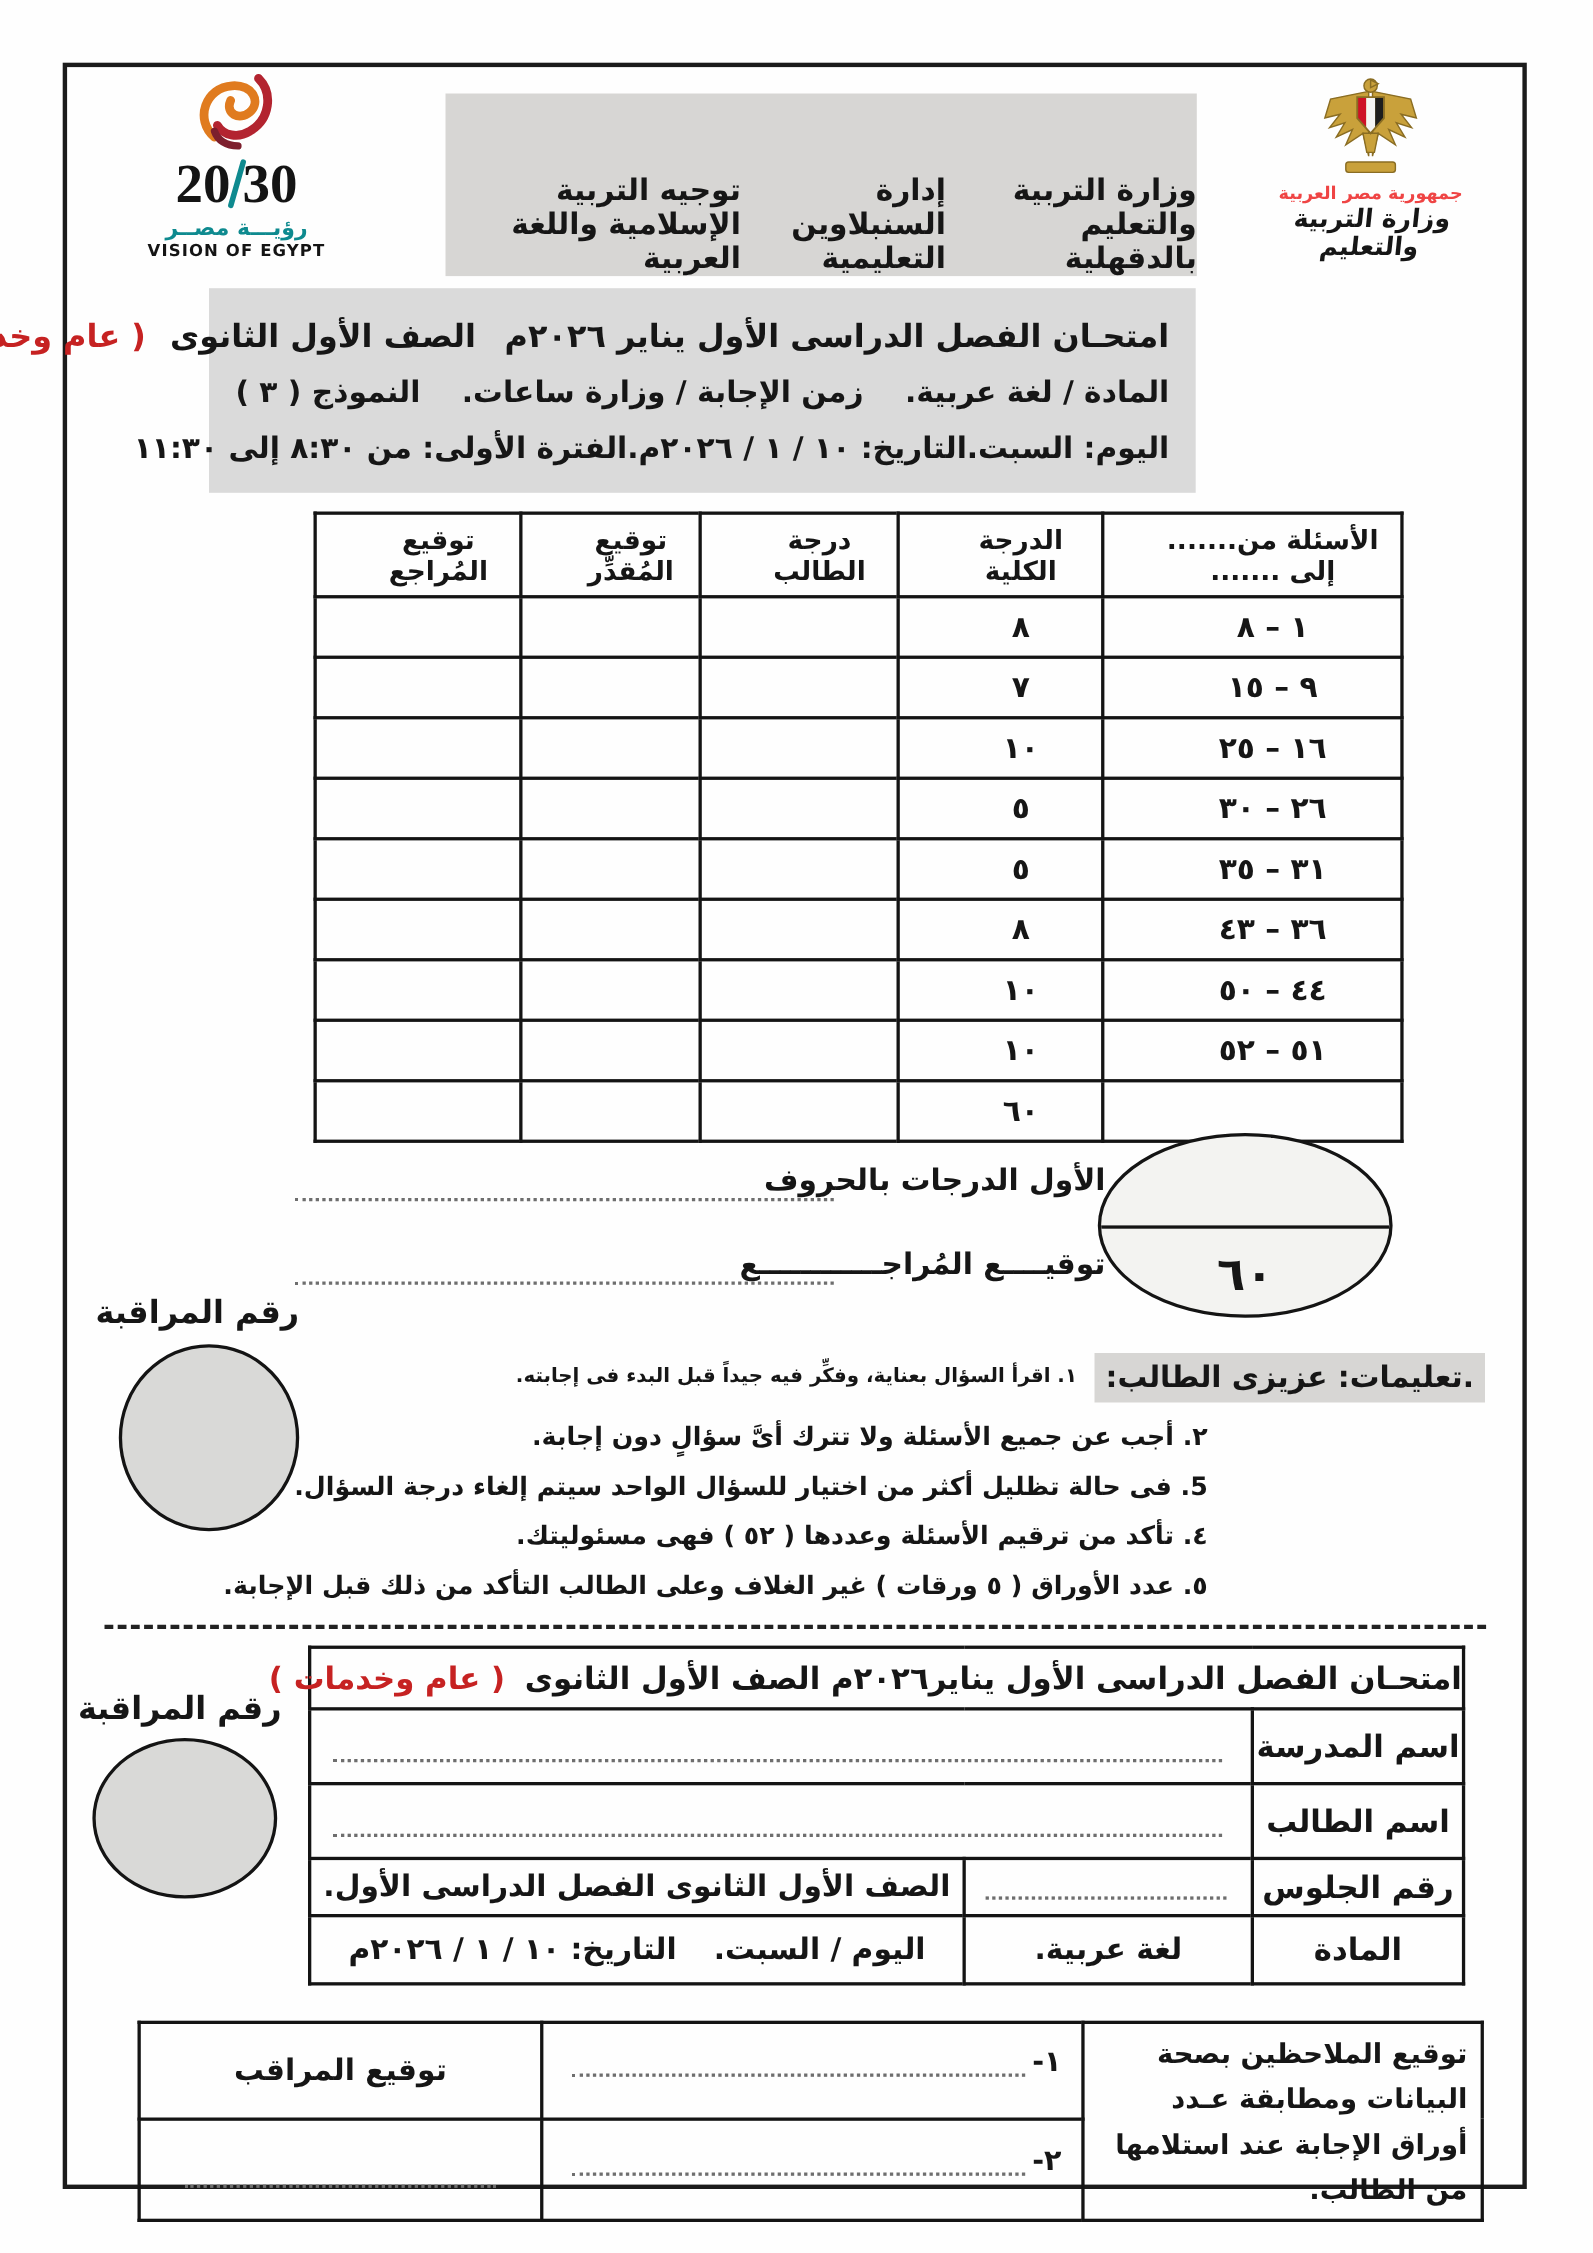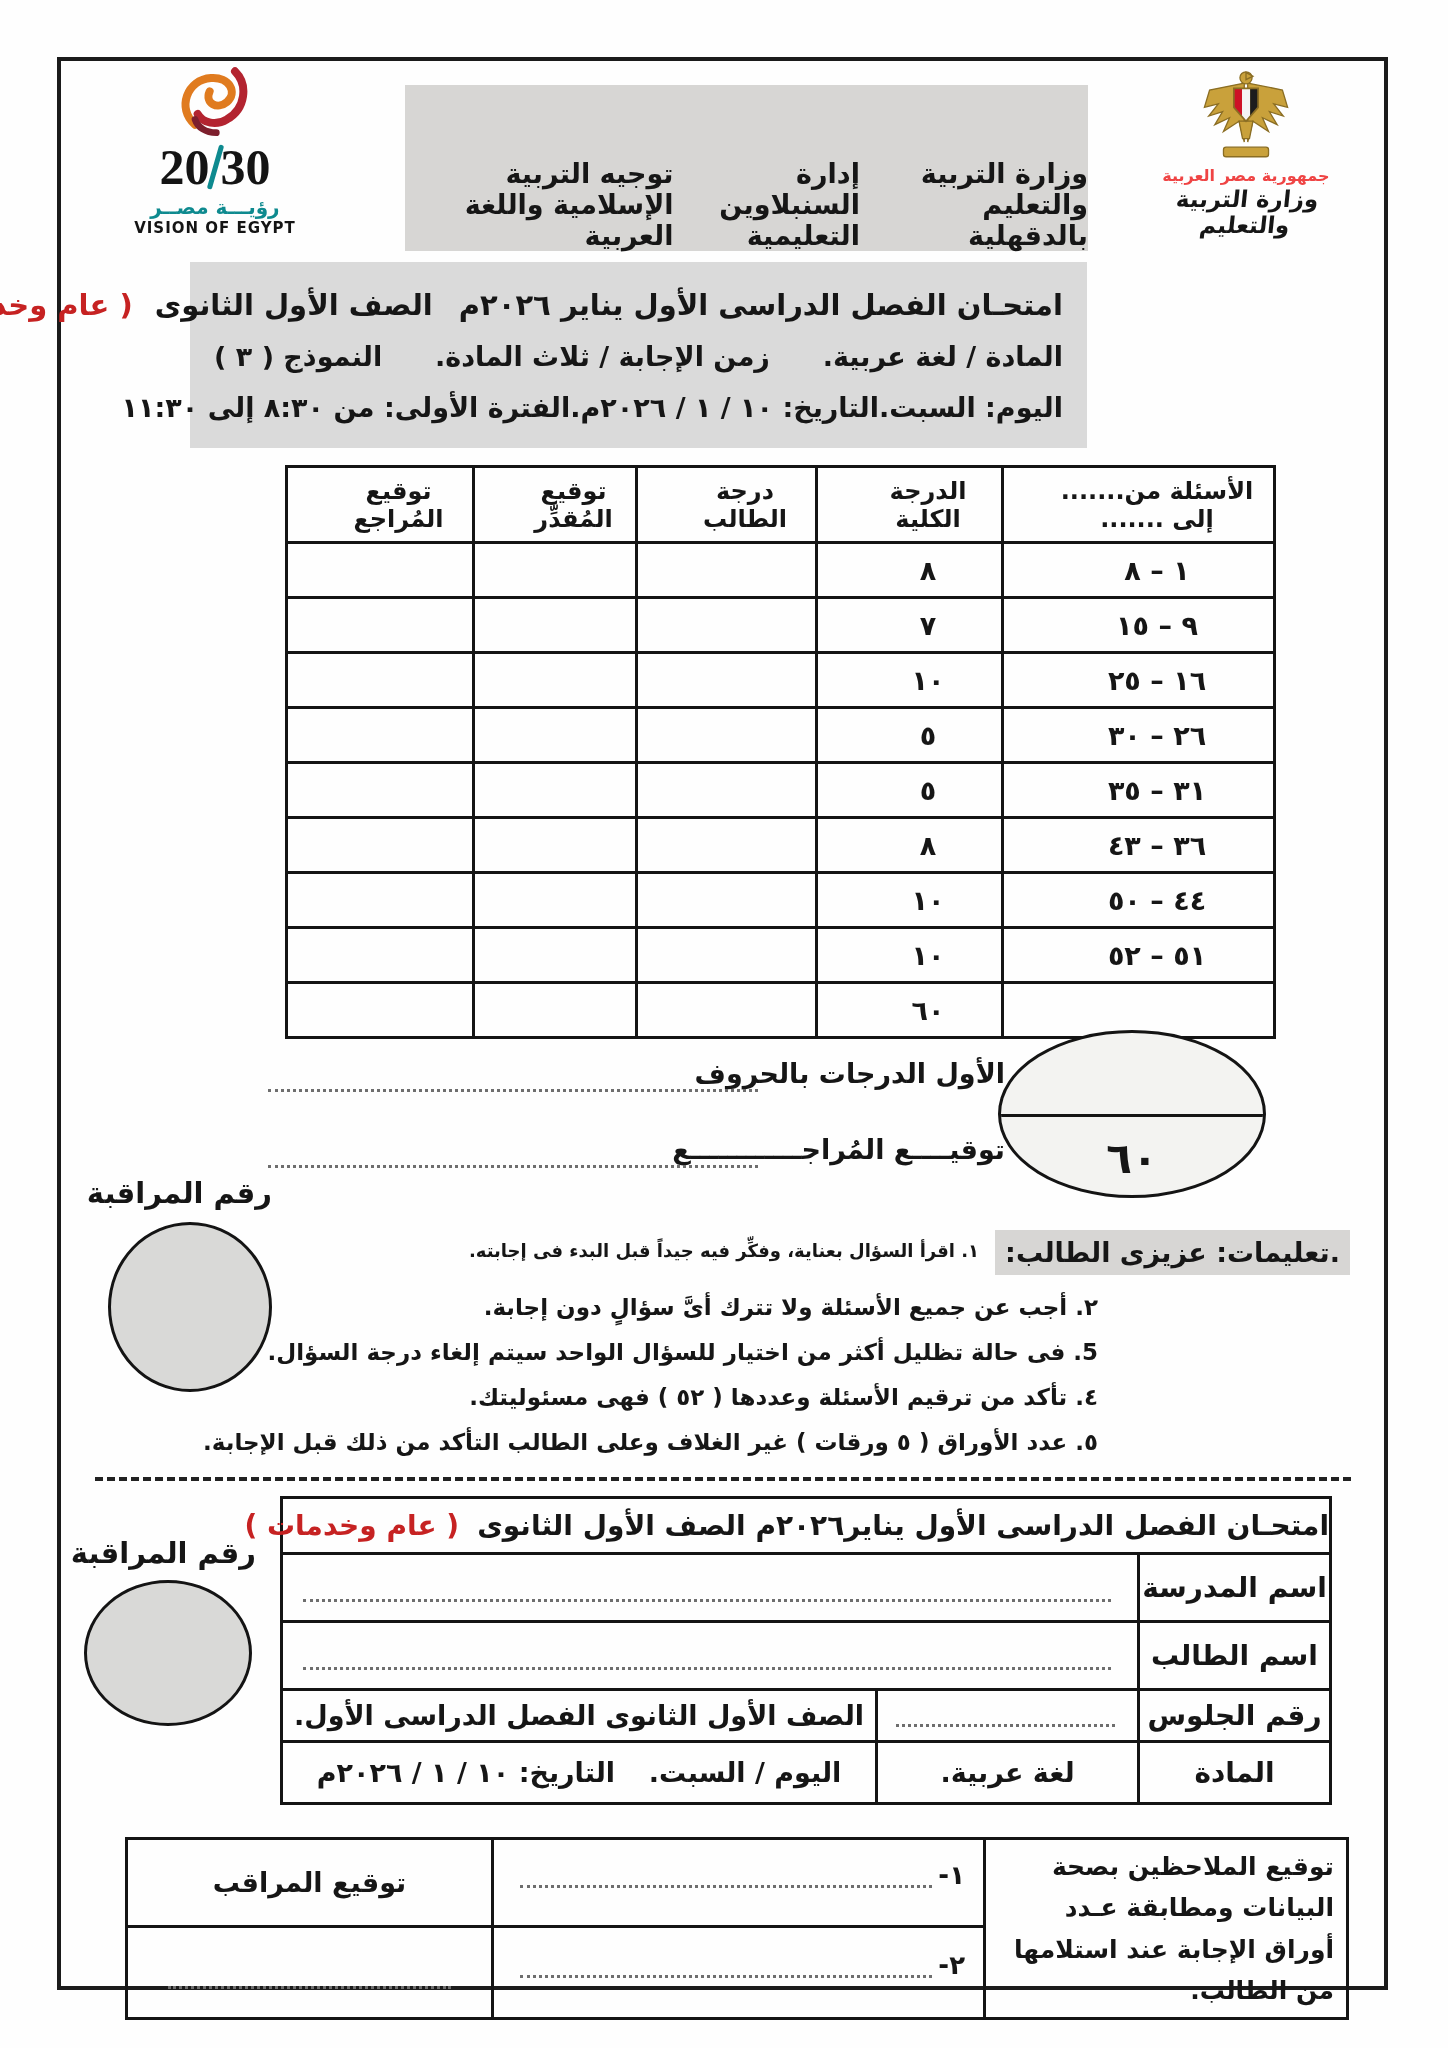--- a/index.html
+++ b/index.html
@@ -154,21 +154,21 @@
     <div class="emblem-country" dir="rtl">جمهورية مصر العربية</div>
     <div class="emblem-ministry" dir="rtl">وزارة التربية والتعليم</div>
   </div>
 
   <div class="abs exam-box">
     <div class="exam-title">
       <span>امتحـان الفصل الدراسى الأول يناير ٢٠٢٦م</span><span class="gap"></span><span>الصف الأول الثانوى</span><span class="red">( عام وخدمات )</span>
     </div>
     <div class="exam-row">
       <span>المادة / لغة عربية.</span>
-      <span>زمن الإجابة / ثلاث المادة.</span>
+      <span>زمن الإجابة / وزارة ساعات.</span>
       <span>النموذج ( ٣ )</span>
     </div>
     <div class="exam-row">
       <span>اليوم: السبت</span>
       <span>.التاريخ: ١٠ / ١ / ٢٠٢٦م.</span>
       <span>الفترة الأولى: من ٨:٣٠  إلى ١١:٣٠</span>
     </div>
   </div>
 
 

